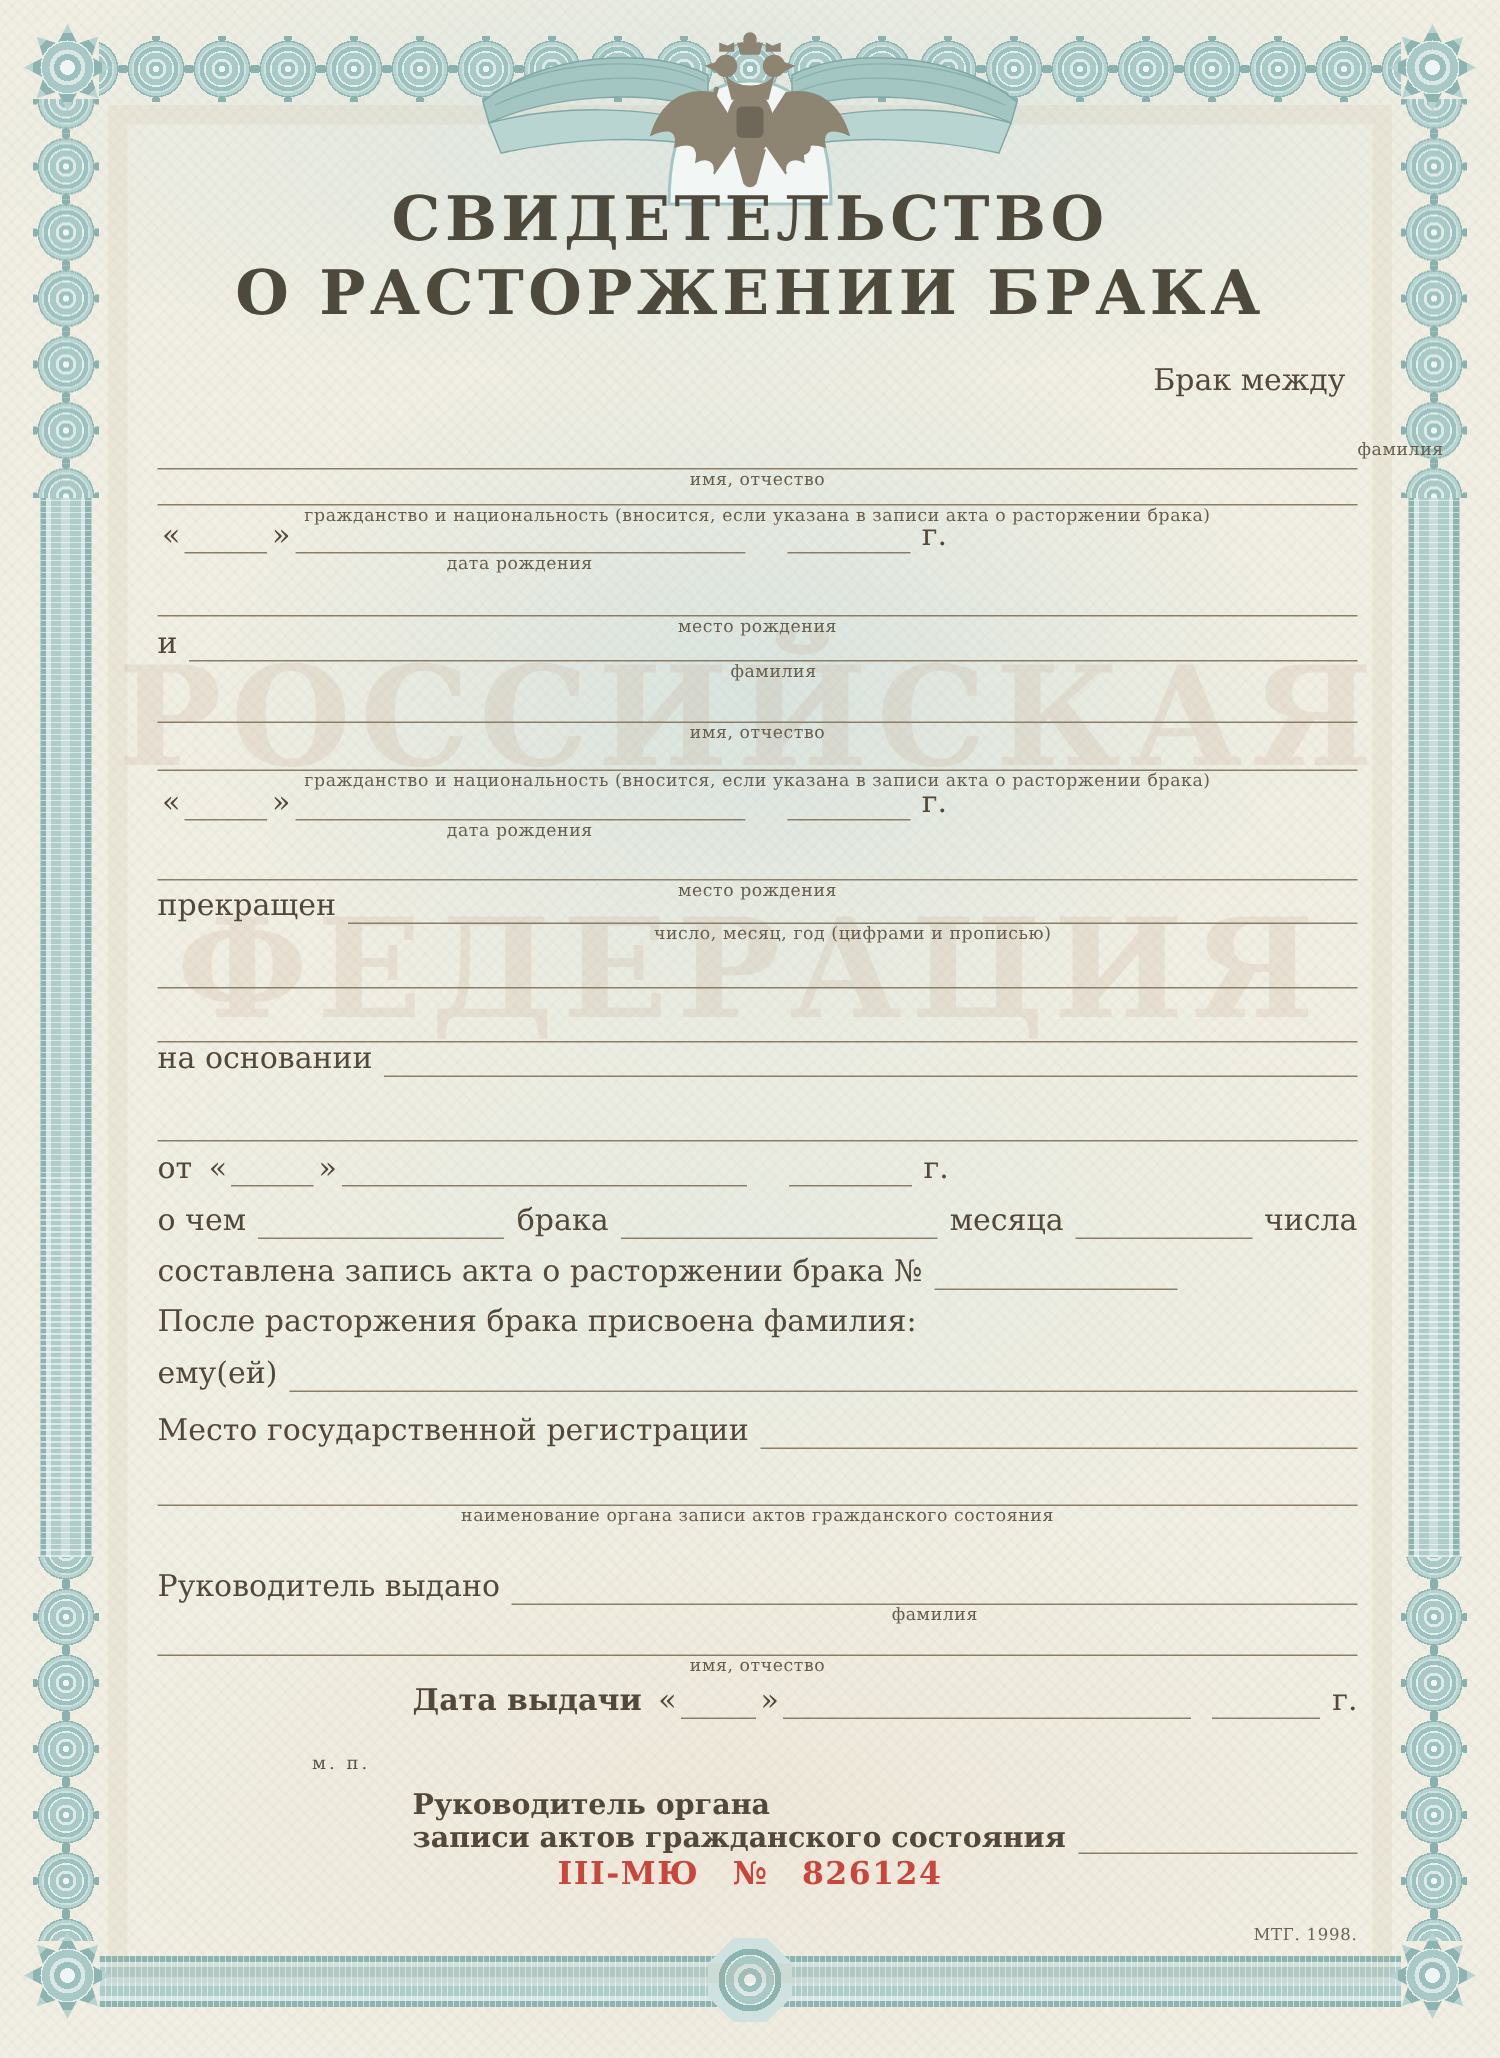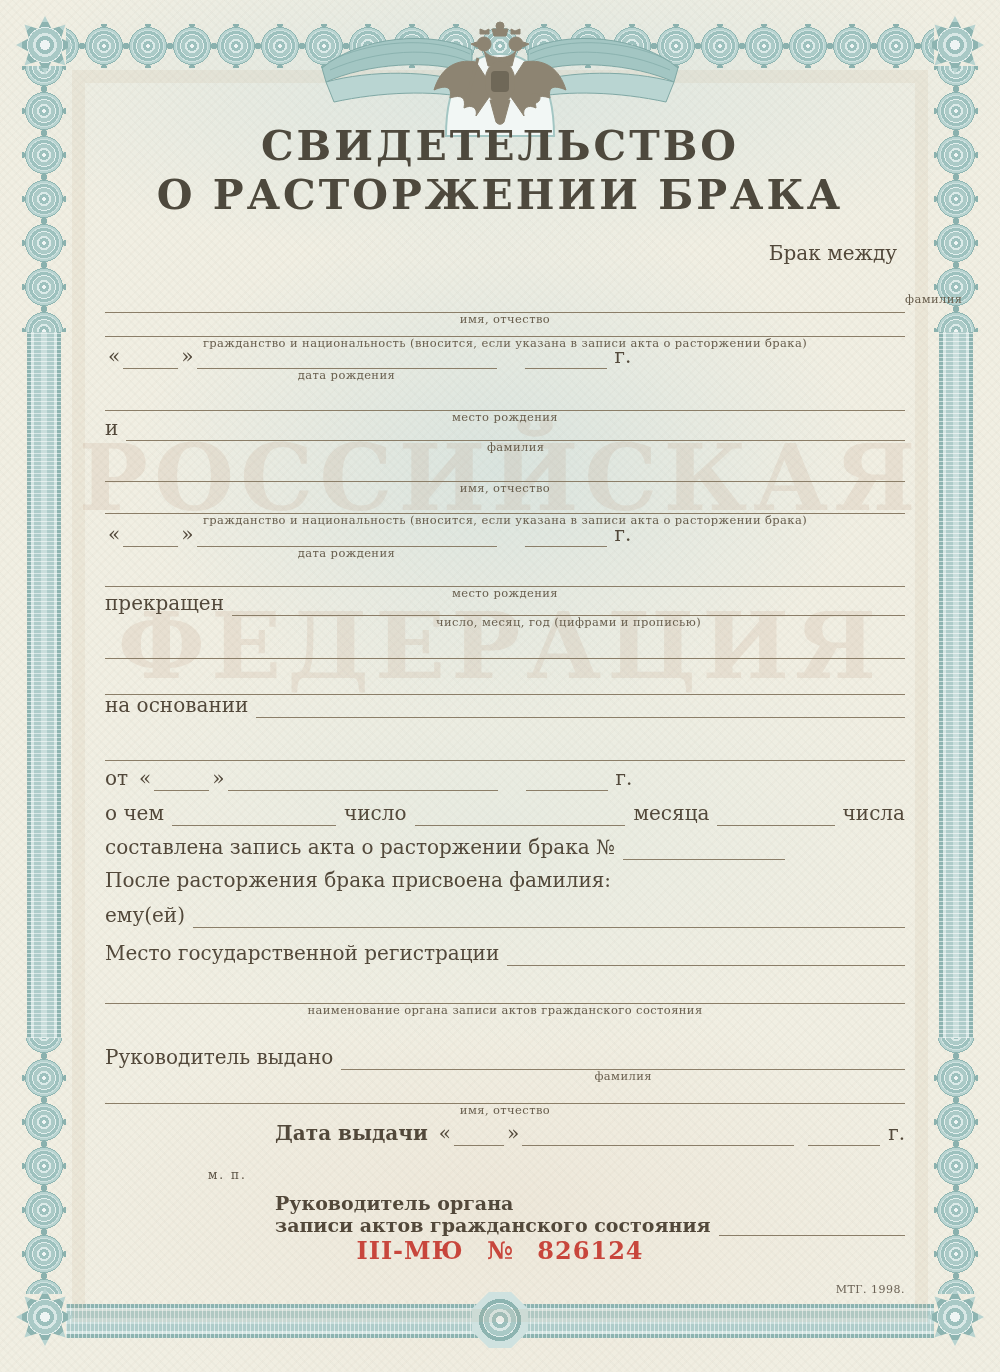--- a/index.html
+++ b/index.html
@@ -67,21 +67,21 @@
   .q{padding:0 3px;}
   .line{position:relative;display:inline-block;height:26px;border-bottom:1px solid #8b7e68;text-decoration:underline;}
   .grow{flex:1 1 auto;}
   .val{font-style:normal;font-weight:normal;position:absolute;left:4px;bottom:0;}
   .cap{position:absolute;top:100%;margin-top:1px;left:0;right:0;text-align:center;
        font-style:normal;font-size:11.5px;line-height:13px;letter-spacing:0.4px;color:#675d4c;white-space:normal;}
   .sp{display:inline-block;width:14px;}
   .small-note{position:absolute;font-size:12px;letter-spacing:2px;color:#5c5345;}
   .head-block{display:flex;align-items:flex-end;}
   .head-lines{font-size:19px;line-height:22px;font-weight:bold;color:#52483a;padding-right:8px;}
-  .serial{position:absolute;top:1236px;left:0;right:0;text-align:center;font-size:24px;
+  .serial{position:absolute;top:1236px;left:0;right:0;text-align:center;font-size:21px;
           letter-spacing:1px;color:#c8463c;font-weight:bold;}
   .serial span{padding:0 7px;}
   .printer{position:absolute;top:1283px;right:95px;font-size:11px;color:#6b6255;letter-spacing:0.5px;}
 </style>
 </head>
 <body>
 
 <div class="page">
 
   <div class="orn tile" style="left:66px;right:66px;top:24px;height:44px;"></div>
@@ -280,21 +280,21 @@
       <b class="val"></b>
     </span>
     <span class="lbl-mid">г.</span>
   </div>
 
   <div class="row" style="top:799px;">
     <span class="lbl">о чем</span>
     <span class="line" style="flex:1.4 1 0;">
       <b class="val"></b>
     </span>
-    <span class="lbl-mid">число</span>
+    <span class="lbl-mid">брака</span>
     <span class="line" style="flex:1.8 1 0;">
       <b class="val"></b>
     </span>
     <span class="lbl-mid">месяца</span>
     <span class="line" style="flex:1 1 0;">
       <b class="val"></b>
     </span>
     <span class="lbl-mid" style="padding-right:0;">числа</span>
   </div>
 

